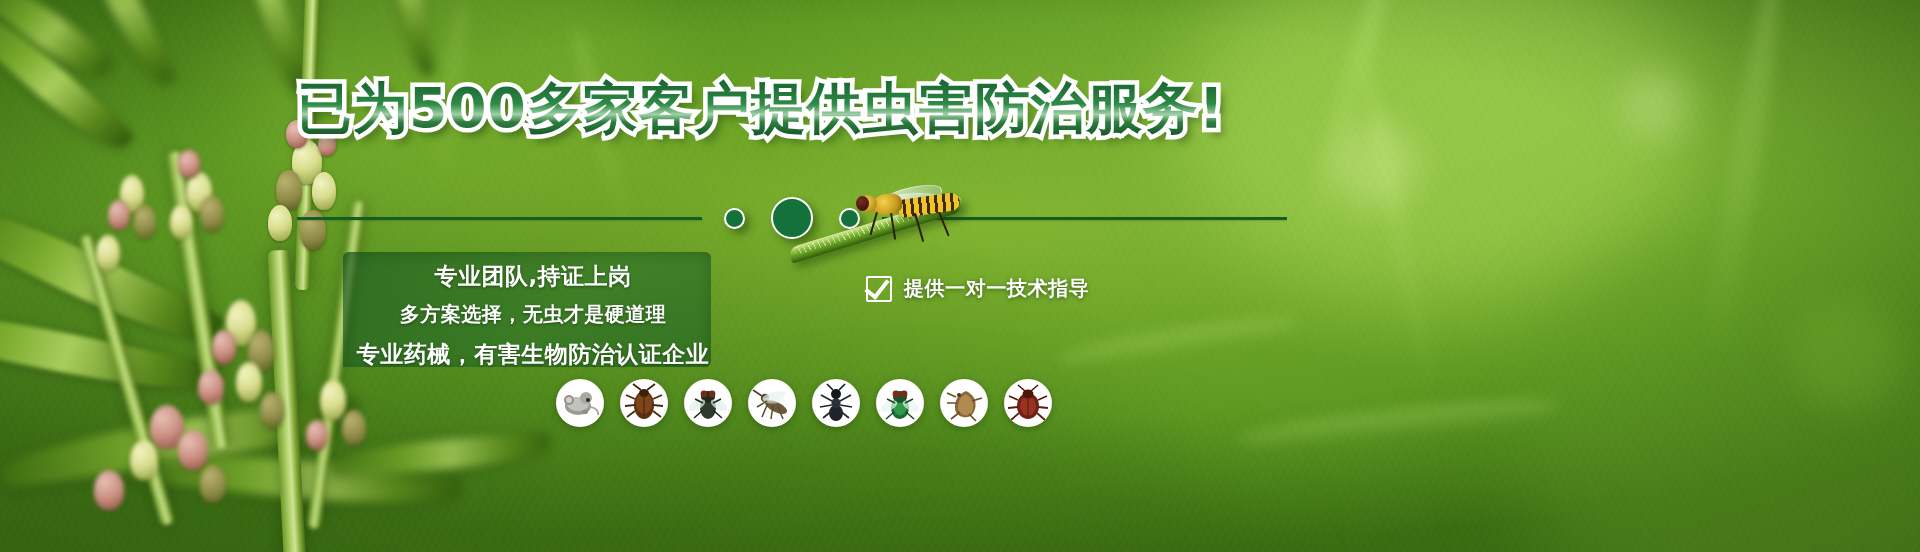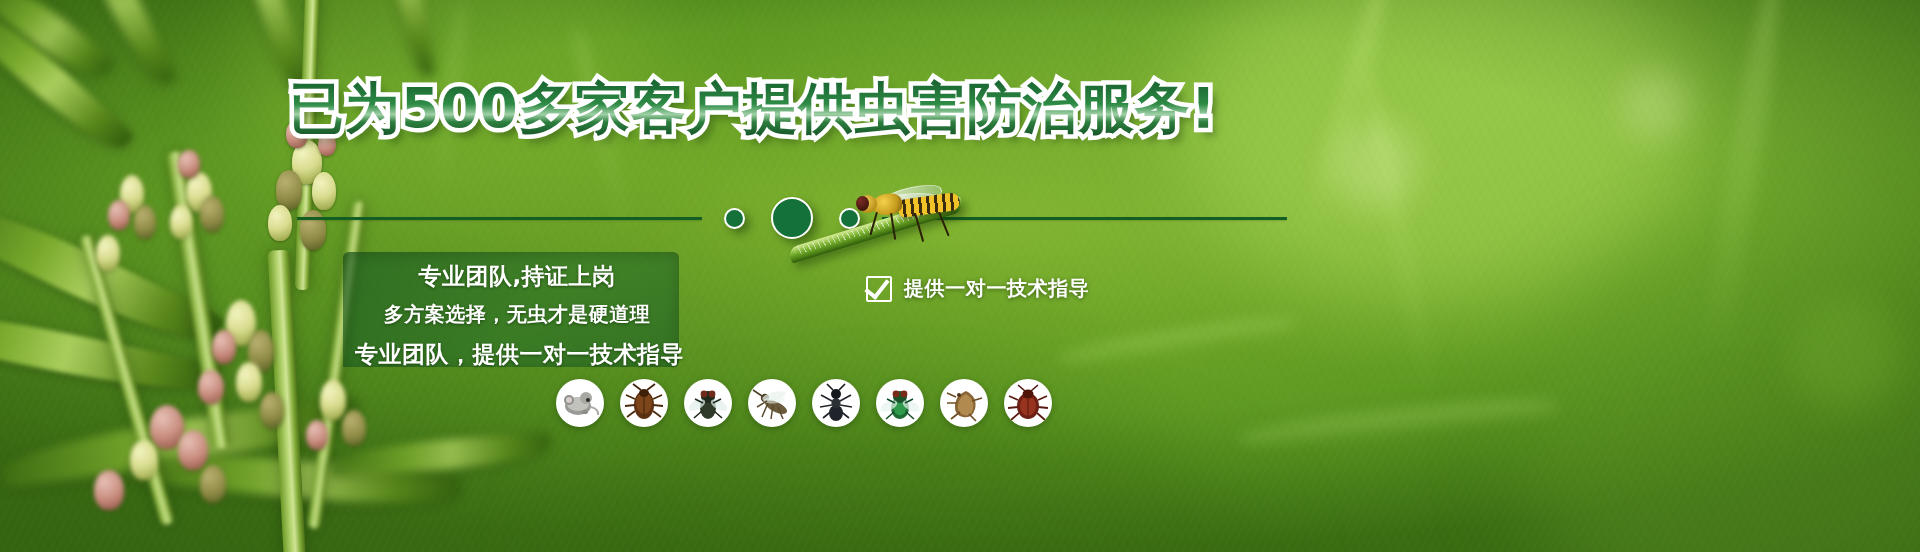--- a/index.html
+++ b/index.html
@@ -37,21 +37,21 @@
     border-radius:60% 8% 60% 8%;box-shadow:0 2px 12px rgba(0,0,0,.25);}
   .bud{position:absolute;border-radius:50% 50% 45% 45%;
     background:radial-gradient(circle at 35% 30%,#f2f3c0,#d9dd8f 45%,#a8b257 80%,#7d8a3a);
     box-shadow:0 1px 3px rgba(40,50,10,.5);}
   .bud.pink{background:radial-gradient(circle at 35% 30%,#e7c0b6,#c98e80 50%,#9e5f52 85%);}
   .bud.dark{background:radial-gradient(circle at 35% 30%,#b9b070,#8e8a45 55%,#5f6428 90%);}
   .plant-soft{filter:blur(2px);}
   .plant-softer{filter:blur(5px);opacity:.85;}
 
   
-  #headline{position:absolute;left:289px;top:76px;width:990px;height:66px;}
+  #headline{position:absolute;left:297px;top:76px;width:990px;height:66px;}
   #headline .hl-text{
     position:absolute;left:0;top:0;width:100%;
     font-family:"DejaVu Sans","Liberation Sans",sans-serif;
     font-size:55px;font-weight:bold;letter-spacing:1px;white-space:nowrap;
     line-height:64px;text-align:left;
   }
   
   #headline .hl-outline{
     color:#ffffff;
     -webkit-text-stroke:9px #ffffff;
@@ -70,21 +70,21 @@
   #divider{position:absolute;left:297px;top:202px;width:990px;height:32px;
     display:flex;align-items:center;justify-content:center;gap:0;}
   .div-line{height:3px;background:#135e23;flex:1 1 auto;min-width:40px;
     box-shadow:0 1px 2px rgba(0,0,0,.15);}
   .dot{border-radius:50%;background:#15713a;border:2px solid #ffffff;
     box-shadow:5px 5px 8px rgba(20,50,5,.45);flex:0 0 auto;}
   .dot.small{width:17px;height:17px;margin:0 22px;}
   .dot.big{width:38px;height:38px;margin:0 4px;}
 
   
-  #panel{position:absolute;left:343px;top:252px;width:336px;height:115px;
+  #panel{position:absolute;left:343px;top:252px;width:368px;height:115px;
     background:linear-gradient(135deg,rgba(22,86,34,.62),rgba(30,104,40,.52) 55%,rgba(24,92,36,.58));
     border-radius:6px 6px 6px 0;
     box-shadow:0 2px 14px rgba(10,35,0,.25) inset;
     padding:6px 0 0 12px;box-sizing:border-box;}
   #panel .pline{color:#ffffff;font-weight:bold;text-align:center;white-space:nowrap;
     font-family:"DejaVu Sans","Liberation Sans",sans-serif;
     text-shadow:0 1px 3px rgba(10,35,0,.55);}
   #panel .p1{font-size:23px;line-height:36px;letter-spacing:.5px;}
   #panel .p2{font-size:20px;line-height:40px;letter-spacing:.5px;}
   #panel .p3{font-size:23px;line-height:40px;letter-spacing:.5px;}
@@ -244,21 +244,21 @@
     <div class="div-line"></div>
     <div class="dot small"></div>
     <div class="dot big"></div>
     <div class="dot small"></div>
     <div class="div-line"></div>
   </div>
 
   <div id="panel">
     <div class="pline p1">专业团队,持证上岗</div>
     <div class="pline p2">多方案选择，无虫才是硬道理</div>
-    <div class="pline p3">专业团队，提供一对一技术指导</div>
+    <div class="pline p3">专业药械，有害生物防治认证企业</div>
   </div>
 
   <div id="flyleaf">
     <div id="leafstick"></div>
     <div class="fly" style="left:52px;top:-4px;">
       <div class="fly-wing"></div>
       <div class="fly-wing w2"></div>
       <div class="fly-body"></div>
       <div class="fly-thorax"></div>
       <div class="fly-head"></div>

